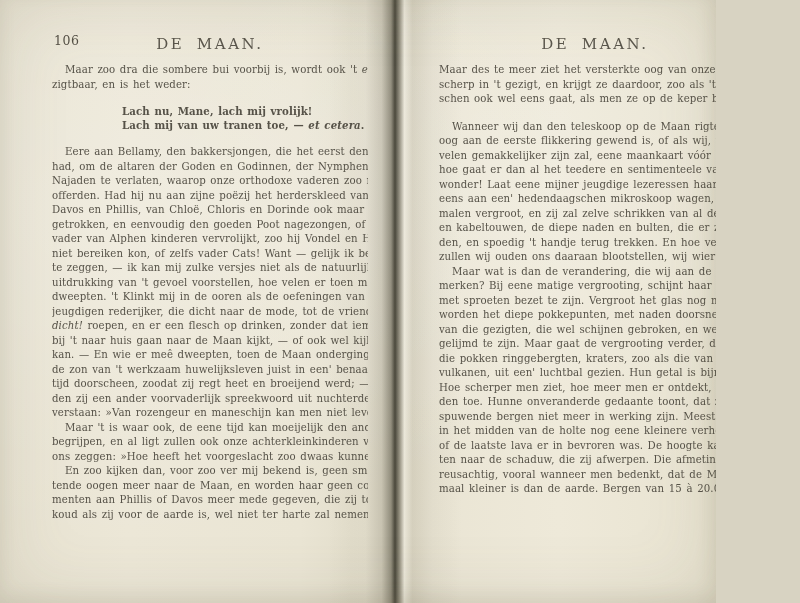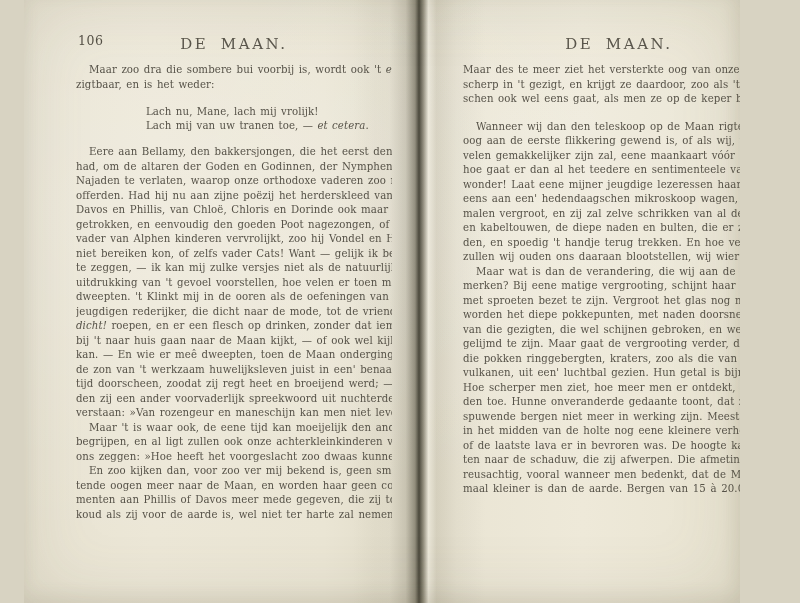--- a/index.html
+++ b/index.html
@@ -5,21 +5,20 @@
   html,body{margin:0;padding:0;background:#d8d3c2;}
   .scan{
     position:relative;
     width:716px;height:603px;
     overflow:hidden;
     font-family:"DejaVu Serif","Liberation Serif",serif;
     background:
       radial-gradient(ellipse at 18% 35%, rgba(255,255,255,0.22), rgba(255,255,255,0) 60%),
       radial-gradient(ellipse at 82% 30%, rgba(255,255,255,0.16), rgba(255,255,255,0) 55%),
       linear-gradient(90deg,#e8e3d2 0%,#ece7d7 18%,#eae5d4 42%,#e4dfcd 49%,#e9e4d3 56%,#eee9d9 78%,#e9e4d2 97%,#e3decb 100%);
-    margin-left: 24px;
   }
   .scan::after{
     content:'';position:absolute;inset:0;pointer-events:none;
     box-shadow:inset 0 0 70px rgba(115,105,80,0.16), inset 0 -7px 16px rgba(115,105,80,0.12);
   }
   .gutter{
     position:absolute;left:328px;top:0;width:134px;height:603px;pointer-events:none;
     background:linear-gradient(90deg,
       rgba(95,90,70,0) 0%,
       rgba(95,90,70,0.05) 28%,
@@ -46,21 +45,21 @@
   .pagebody{
     position:absolute;top:63px;left:0;width:100%;
     color:#565248;font-size:10.2px;line-height:14.5px;
   }
   .line{
     height:14.5px;overflow:hidden;white-space:nowrap;
     letter-spacing:0.1px;word-spacing:1.2px;
   }
   .line.just{text-align:justify;text-align-last:justify;}
   .line.indent{text-indent:13px;}
-  .verse{padding-left:70px;}
+  .verse{padding-left:70px;font-weight:bold;}
   .verse .line{height:13.5px;line-height:13.5px;word-spacing:1px;}
   em{font-style:italic;}
 </style>
 </head>
 <body>
 
 <div class="scan">
 
   <div class="page page-left">
     <div class="pagehead">

